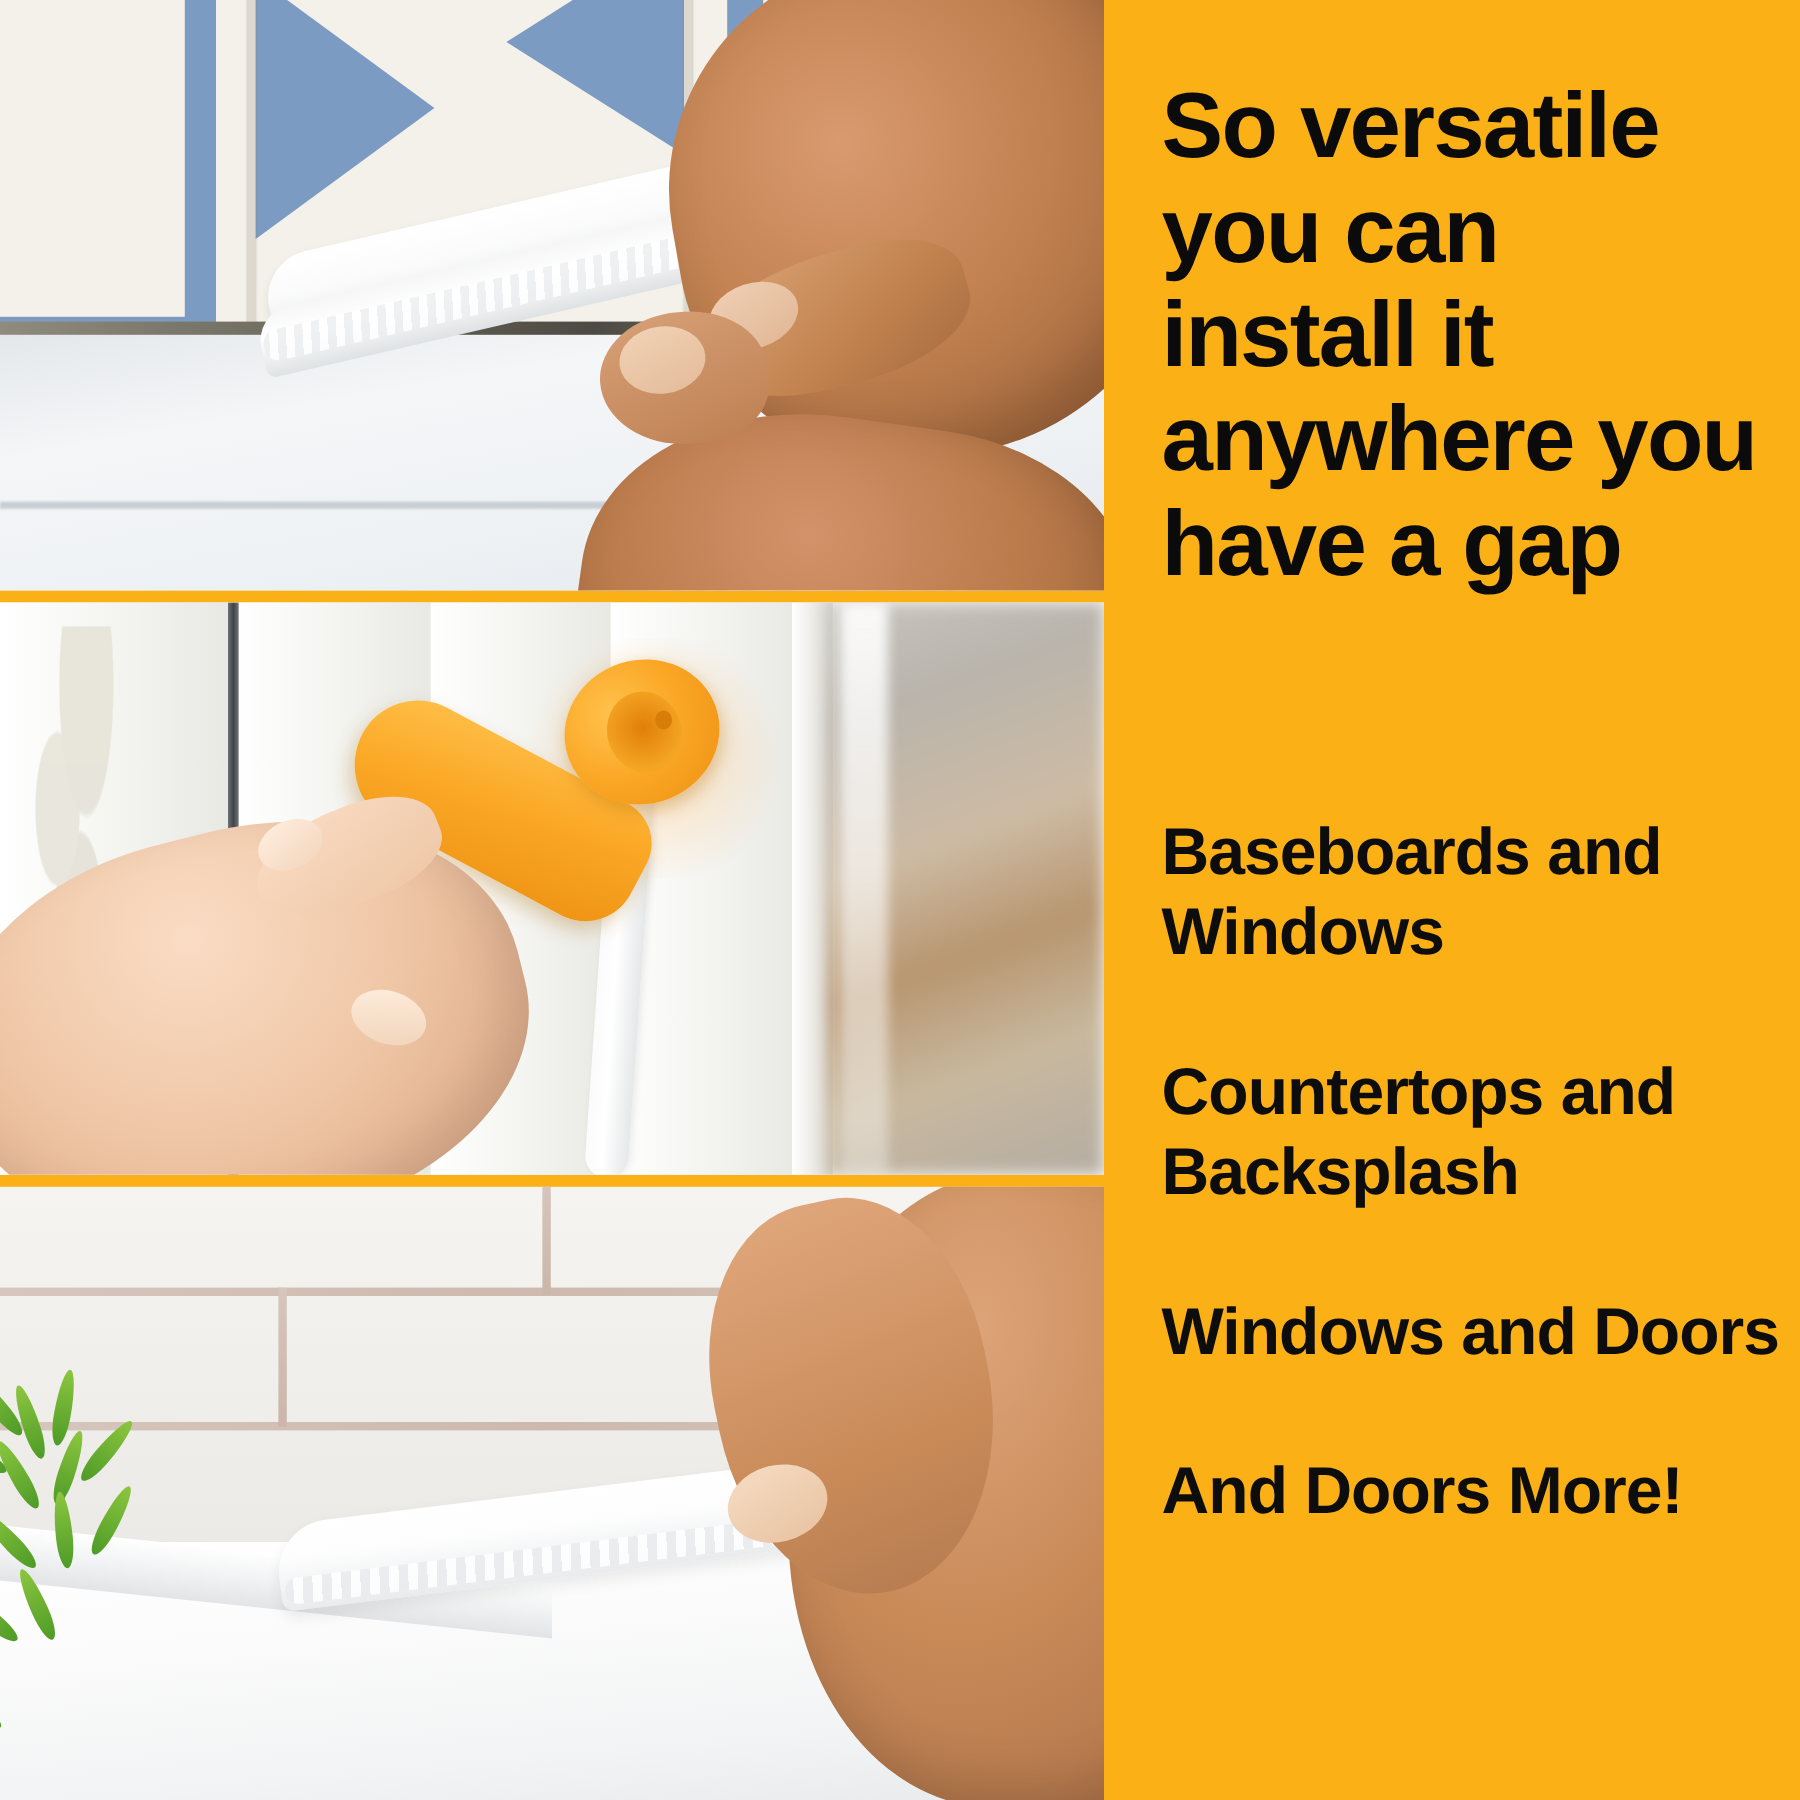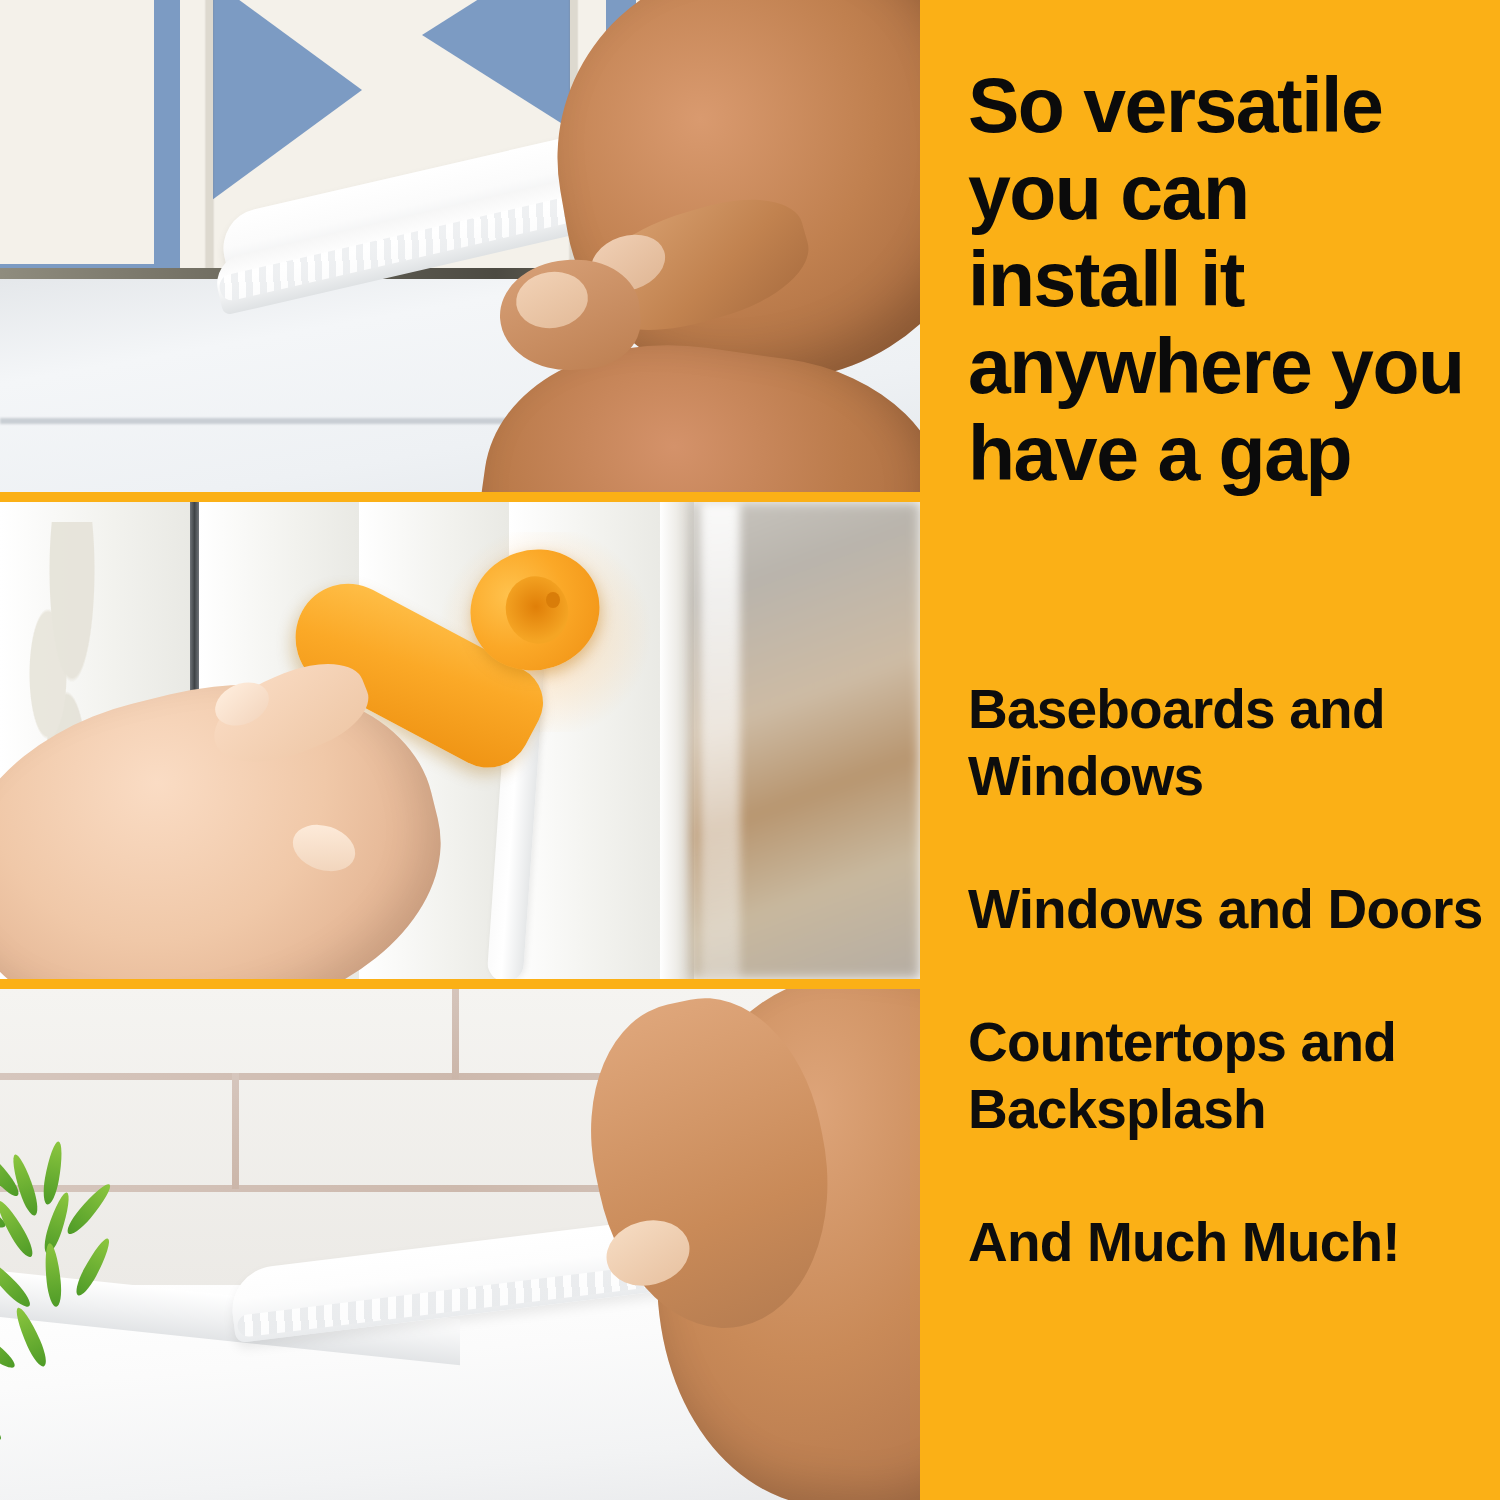--- a/index.html
+++ b/index.html
@@ -445,19 +445,19 @@
       <div class="p3-thumb"></div>
       <div class="p3-nail"></div>
     </div>
   </div>
 
   <div class="text-panel">
     <div class="headline">So versatile you can install it anywhere you have a gap</div>
 
     <div class="bullets">
       <div class="bullet">Baseboards and Windows</div>
+      <div class="bullet">Countertops and Backsplash</div>
       <div class="bullet">Windows and Doors</div>
-      <div class="bullet">Countertops and Backsplash</div>
-      <div class="bullet">And Much Much!</div>
+      <div class="bullet">And Doors More!</div>
     </div>
   </div>
 
 </div>
 
 </body></html>

